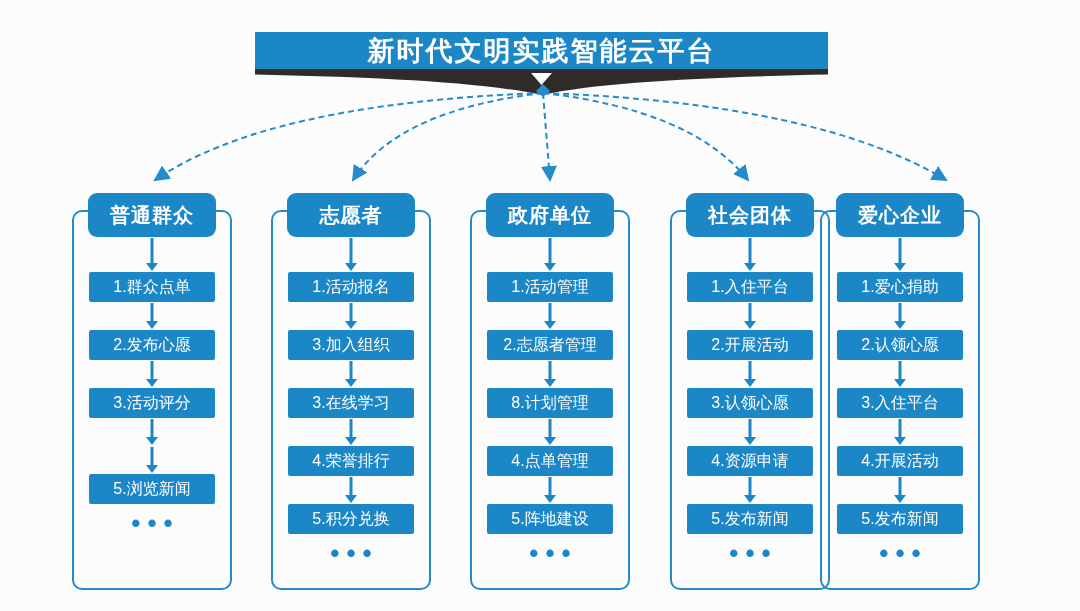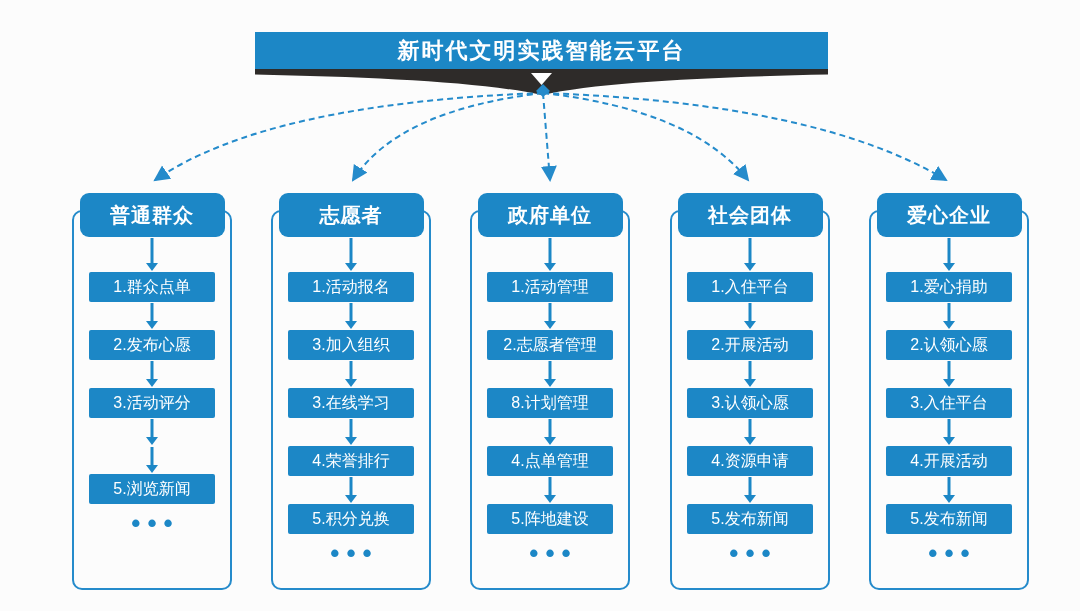--- a/index.html
+++ b/index.html
@@ -14,37 +14,37 @@
     position:relative;width:1080px;height:611px;background:var(--bg);
     overflow:hidden;
   }
   
   .title-bar{
     position:absolute;left:255px;top:32px;width:573px;height:37px;
     background:var(--blue);
     display:flex;align-items:center;justify-content:center;
   }
   .title-bar span{
-    color:#fff;font-size:22px;font-weight:bold;letter-spacing:2px;white-space:nowrap;
+    color:#fff;font-size:27px;font-weight:bold;letter-spacing:2px;white-space:nowrap;
   }
   .ribbon{position:absolute;left:255px;top:69px;}
   
   .connectors{position:absolute;left:0;top:0;width:1080px;height:611px;}
   
   .column{
     position:absolute;top:193px;width:160px;
     display:flex;flex-direction:column;align-items:center;
   }
   .outline{
     position:absolute;top:17px;left:0;width:156px;height:376px;
     border:2px solid var(--conn);border-radius:10px;
   }
   .head{
     position:relative;z-index:2;
-    width:145px;height:44px;border-radius:9px;
+    width:128px;height:44px;border-radius:9px;
     background:var(--blue);color:#fff;
     font-size:20px;font-weight:bold;letter-spacing:1px;
     display:flex;align-items:center;justify-content:center;
     white-space:nowrap;
   }
   .step{
     position:relative;z-index:1;
     width:126px;height:30px;border-radius:2px;
     background:var(--blue);color:#fff;font-size:16px;
     display:flex;align-items:center;justify-content:center;
@@ -155,21 +155,21 @@
     <div class="step">2.开展活动</div>
     <div class="arrow sm"></div>
     <div class="step">3.认领心愿</div>
     <div class="arrow sm"></div>
     <div class="step">4.资源申请</div>
     <div class="arrow sm"></div>
     <div class="step">5.发布新闻</div>
     <div class="ellipsis">•••</div>
   </div>
 
-  <div class="column" style="left:869px">
+  <div class="column" style="left:820px">
     <div class="outline"></div>
     <div class="head">爱心企业</div>
     <div class="arrow lg"></div>
     <div class="step">1.爱心捐助</div>
     <div class="arrow sm"></div>
     <div class="step">2.认领心愿</div>
     <div class="arrow sm"></div>
     <div class="step">3.入住平台</div>
     <div class="arrow sm"></div>
     <div class="step">4.开展活动</div>

